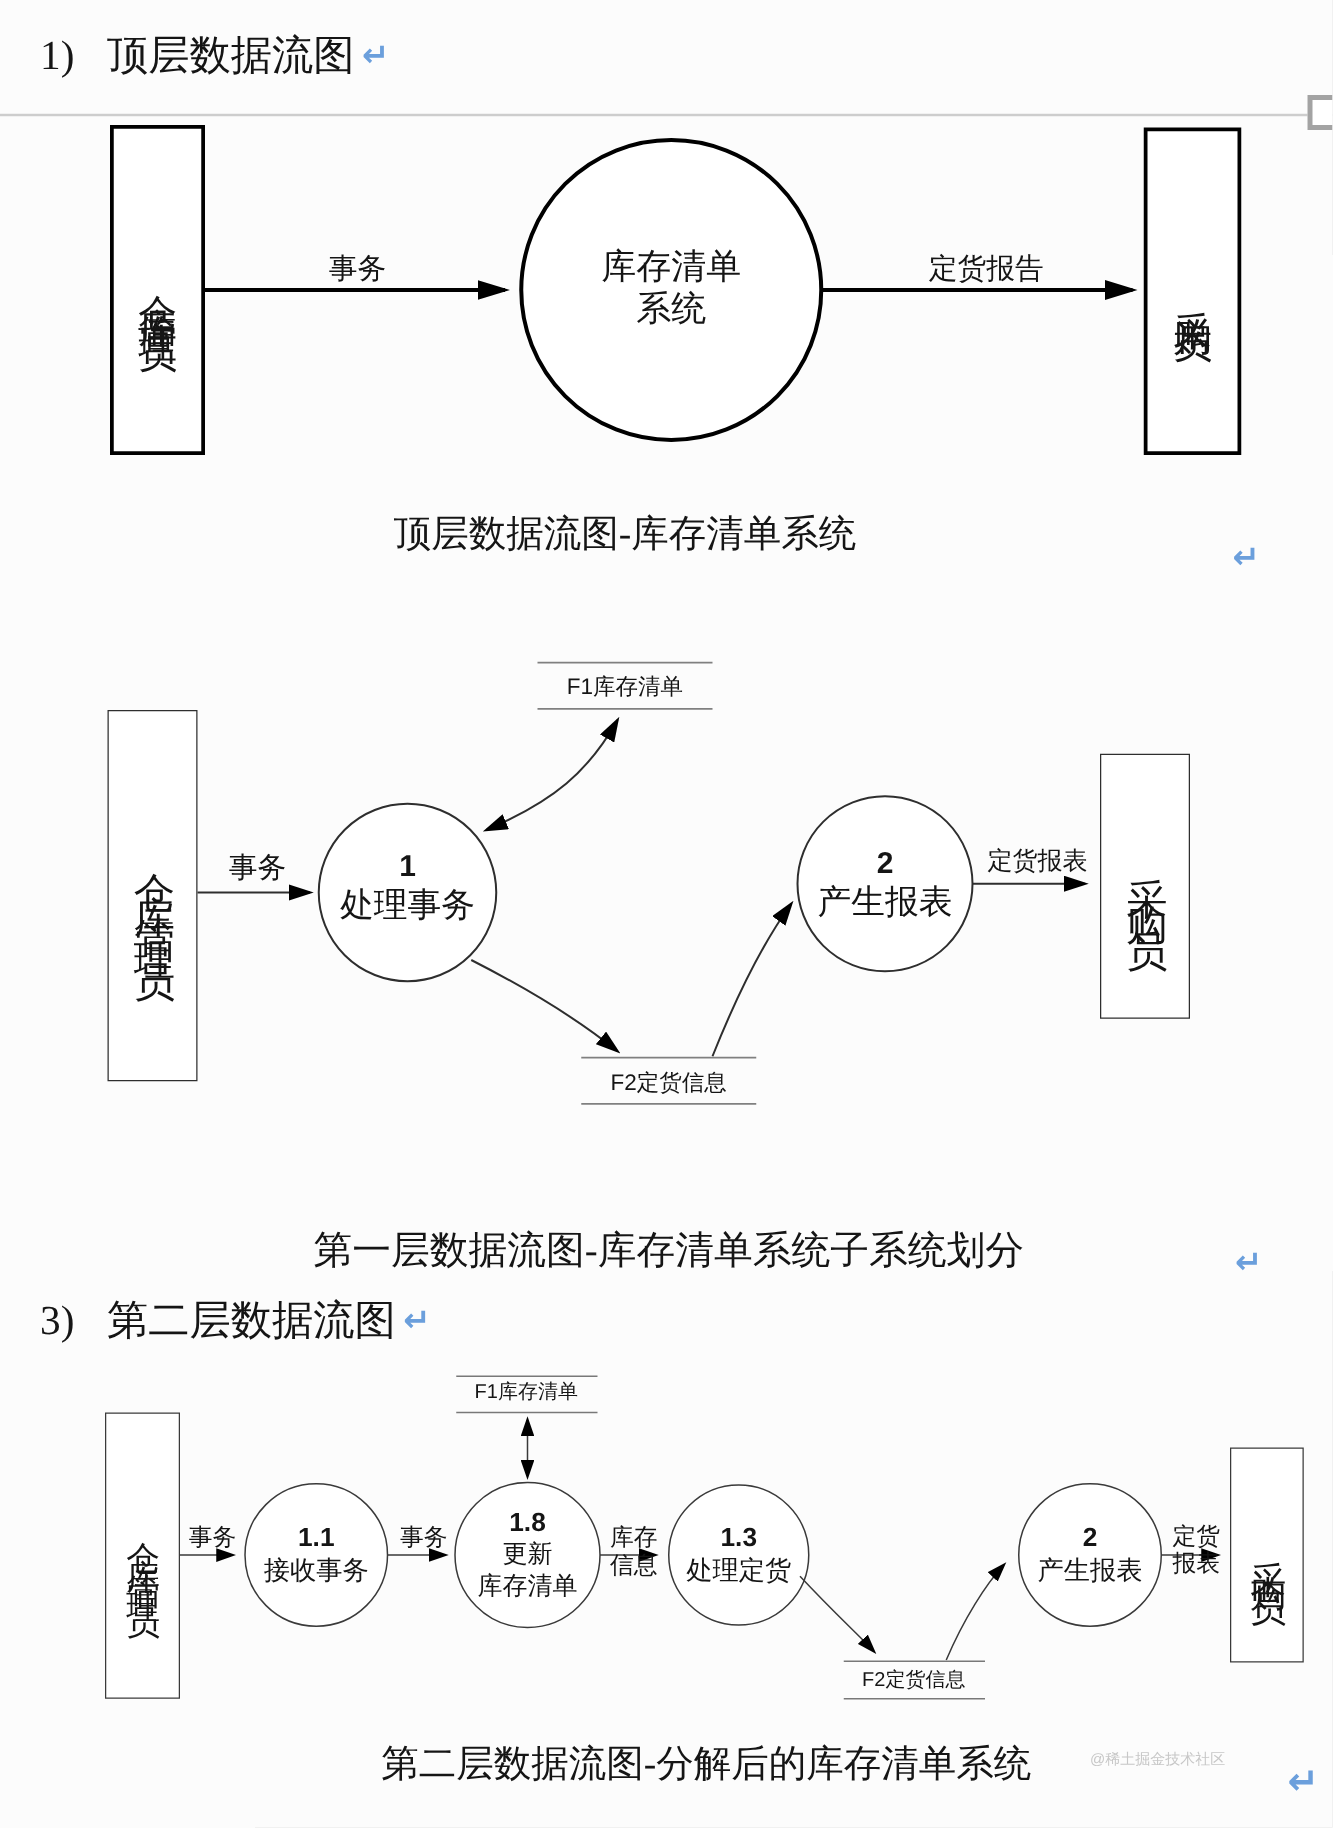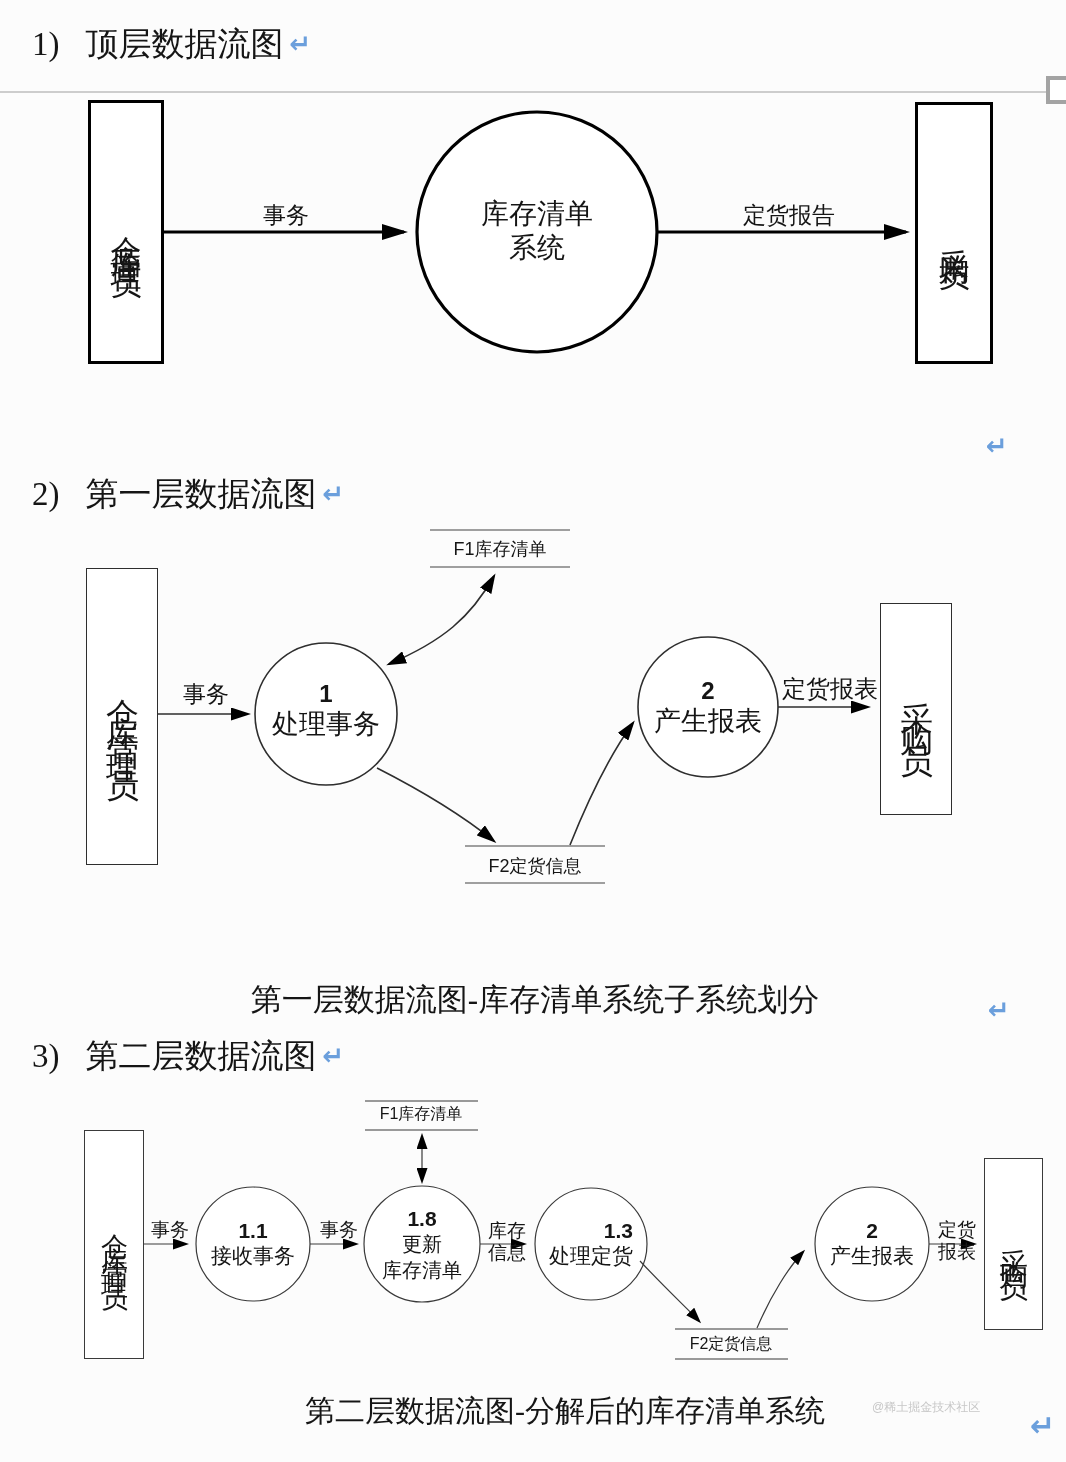--- a/index.html
+++ b/index.html
@@ -96,51 +96,49 @@
       <line x1="422" y1="1136" x2="422" y2="1181" marker-start="url(#mkSm2)" marker-end="url(#mkSm2)"></line>
       <path d="M 640,1261 C 668,1291 688,1309 699,1321" marker-end="url(#mkSm2)"></path>
       <path d="M 757,1328 C 771,1295 789,1267 803,1252" marker-end="url(#mkSm2)"></path>
       <line x1="929" y1="1244" x2="974" y2="1244" marker-end="url(#mkSm2)"></line>
     </g>
   </svg>
 
   <div class="heading" style="left:32px;top:22px;">
     <span class="num">1)</span><span>顶层数据流图</span><span class="ret">↵</span>
   </div>
-  <div class="heading" style="left:32px;top:472px;">
-    <span class="num">2)</span><span>第一层数据流图</span><span class="ret">↵</span>
-  </div>
   <div class="heading" style="left:32px;top:1034px;">
     <span class="num">3)</span><span>第二层数据流图</span><span class="ret">↵</span>
   </div>
 
   <div class="entity bold-border" style="left:88px;top:100px;width:70px;height:258px;">
     <div class="vtext" style="font-size:31px;letter-spacing:8px;">仓库管理员</div>
   </div>
   <div class="entity bold-border" style="left:915px;top:102px;width:72px;height:256px;">
     <div class="vtext" style="font-size:31px;letter-spacing:6px;">采购员</div>
   </div>
   <div class="flbl" style="left:286px;top:215px;font-size:23px;">事务</div>
   <div class="flbl" style="left:789px;top:215px;font-size:23px;">定货报告</div>
   <div class="cblock" style="left:537px;top:231px;font-size:28px;line-height:34px;">
     <div>库存清单</div>
     <div>系统</div>
   </div>
+  <div class="caption" style="left:500px;top:407px;">顶层数据流图-库存清单系统</div>
   <div class="ret ret-abs" style="left:986px;top:431px;">↵</div>
 
   <div class="entity thin-border" style="left:86px;top:568px;width:70px;height:295px;">
     <div class="vtext" style="font-size:33px;letter-spacing:18px;">仓库管理员</div>
   </div>
   <div class="entity thin-border" style="left:880px;top:603px;width:70px;height:210px;">
     <div class="vtext" style="font-size:33px;letter-spacing:22px;">采购员</div>
   </div>
   <div class="slbl" style="left:500px;top:549px;font-size:18px;">F1库存清单</div>
   <div class="slbl" style="left:535px;top:866px;font-size:18px;">F2定货信息</div>
   <div class="flbl" style="left:206px;top:694px;font-size:23px;">事务</div>
-  <div class="flbl" style="left:830px;top:689px;font-size:24px;">定货报表</div>
+  <div class="flbl" style="left:830px;top:689px;font-size:20px;">定货报表</div>
   <div class="cblock" style="left:326px;top:710px;">
     <div class="pid" style="font-size:24px;line-height:28px;">1</div>
     <div style="font-size:27px;line-height:32px;">处理事务</div>
   </div>
   <div class="cblock" style="left:708px;top:707px;">
     <div class="pid" style="font-size:24px;line-height:28px;">2</div>
     <div style="font-size:27px;line-height:32px;">产生报表</div>
   </div>
   <div class="caption" style="left:535px;top:979px;font-size:31px;">第一层数据流图-库存清单系统子系统划分</div>
   <div class="ret ret-abs" style="left:988px;top:995px;">↵</div>
@@ -165,21 +163,21 @@
   </div>
   <div class="cblock" style="left:253px;top:1244px;">
     <div class="pid" style="font-size:21px;line-height:25px;">1.1</div>
     <div style="font-size:21px;line-height:27px;">接收事务</div>
   </div>
   <div class="cblock" style="left:422px;top:1244px;">
     <div class="pid" style="font-size:21px;line-height:25px;">1.8</div>
     <div style="font-size:20px;line-height:26px;">更新</div>
     <div style="font-size:20px;line-height:26px;">库存清单</div>
   </div>
-  <div class="cblock" style="left:591px;top:1244px;text-align:right;">
+  <div class="cblock" style="left:591px;top:1244px;">
     <div class="pid" style="font-size:21px;line-height:25px;">1.3</div>
     <div style="font-size:21px;line-height:27px;">处理定货</div>
   </div>
   <div class="cblock" style="left:872px;top:1244px;">
     <div class="pid" style="font-size:21px;line-height:25px;">2</div>
     <div style="font-size:21px;line-height:27px;">产生报表</div>
   </div>
   <div class="caption" style="left:565px;top:1391px;">第二层数据流图-分解后的库存清单系统</div>
 
   <div class="watermark" style="left:872px;top:1399px;">@稀土掘金技术社区</div>

